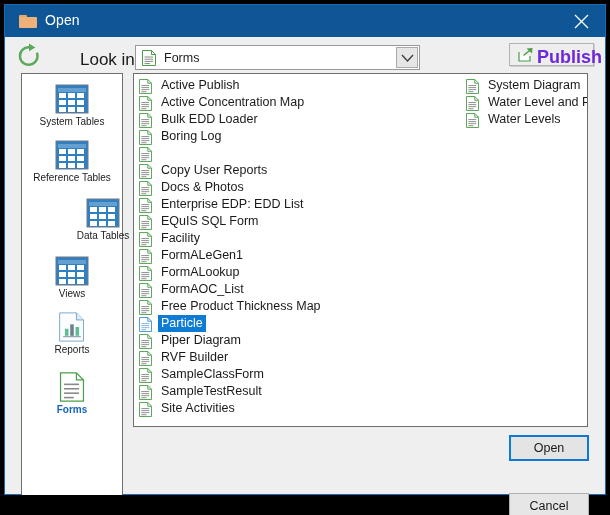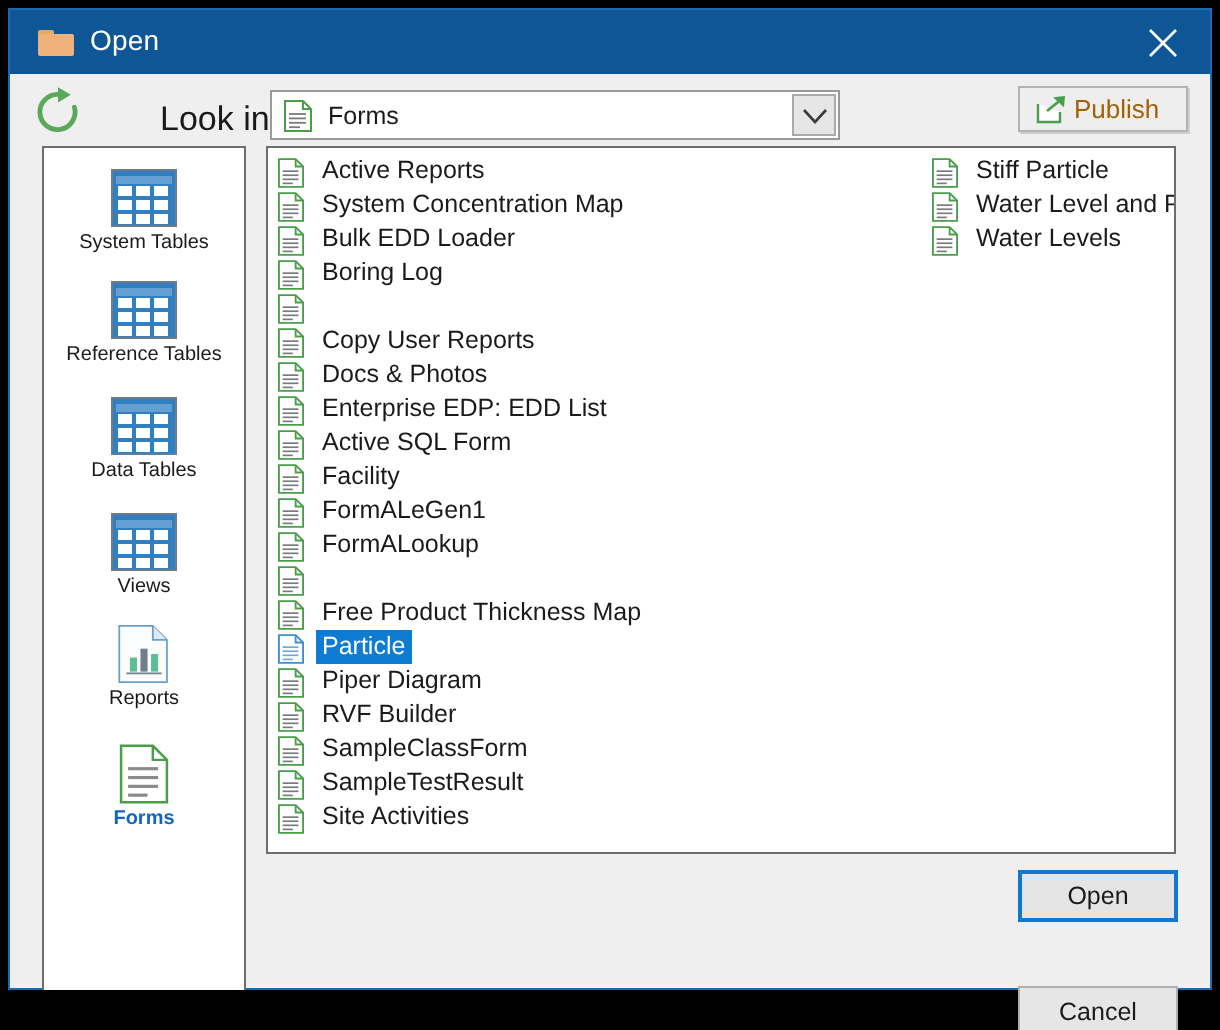--- a/index.html
+++ b/index.html
@@ -31,21 +31,21 @@
   #combo-doc-icon{position:absolute;left:6px;top:4px;}
   #combo-value{position:absolute;left:28px;top:5px;font-size:12.5px;color:#1a1a1a;}
   #combo-arrow-box{position:absolute;right:1px;top:1px;width:22px;height:21px;
                    background:#e6e6e6;border:1px solid #aaa;box-sizing:border-box;cursor:pointer;}
   #combo-arrow-box svg{position:absolute;left:4px;top:6px;}
 
   #publish-btn{position:absolute;left:504px;top:38px;width:85px;height:23px;
                background:#eeeeee;border:1px solid #b3b3b3;box-sizing:border-box;
                cursor:pointer;box-shadow:1px 1px 0 #cfcfcf;}
   #publish-btn .pico{position:absolute;left:8px;top:4px;}
-  #publish-btn .plabel{position:absolute;left:27px;top:3px;font-size:13px;color:#a16207;}
+  #publish-btn .plabel{position:absolute;left:27px;top:3px;font-size:18px;color:#6d28d9;font-weight:bold;}
 
   
   #sidebar{position:absolute;left:16px;top:68px;width:102px;height:422px;
            background:#fff;border:1px solid #6d6d6d;box-sizing:border-box;
            border-bottom:none;}
   .side-item{position:absolute;left:0;width:100px;text-align:center;cursor:pointer;}
   .side-label{font-size:10px;color:#1a1a1a;margin-top:2px;display:block;}
   .side-label.sel{color:#1565c0;font-weight:bold;}
   .tbl-icon{width:34px;height:30px;margin:0 auto;display:block;}
 
@@ -149,21 +149,21 @@
             <rect x="4" y="9" width="7" height="5" fill="#fff"></rect>
             <rect x="13" y="9" width="7" height="5" fill="#fff"></rect>
             <rect x="22" y="9" width="7" height="5" fill="#fff"></rect>
             <rect x="4" y="16" width="7" height="5" fill="#fff"></rect>
             <rect x="13" y="16" width="7" height="5" fill="#fff"></rect>
             <rect x="22" y="16" width="7" height="5" fill="#fff"></rect>
             <rect x="4" y="23" width="7" height="5" fill="#fff"></rect>
             <rect x="13" y="23" width="7" height="5" fill="#fff"></rect>
             <rect x="22" y="23" width="7" height="5" fill="#fff"></rect>
           </svg></span><span class="side-label">Reference Tables</span></div>
-      <div class="side-item" style="top: 124px;"><span><svg class="tbl-icon" viewBox="0 0 34 30">
+      <div class="side-item" style="top: 124px; padding-left: 31px;"><span><svg class="tbl-icon" viewBox="0 0 34 30">
             <rect x="1" y="1" width="32" height="28" fill="#2f7fc1" stroke="#6f7b85"></rect>
             <rect x="3" y="4" width="28" height="4" fill="#fff" opacity="0.25"></rect>
             <rect x="4" y="9" width="7" height="5" fill="#fff"></rect>
             <rect x="13" y="9" width="7" height="5" fill="#fff"></rect>
             <rect x="22" y="9" width="7" height="5" fill="#fff"></rect>
             <rect x="4" y="16" width="7" height="5" fill="#fff"></rect>
             <rect x="13" y="16" width="7" height="5" fill="#fff"></rect>
             <rect x="22" y="16" width="7" height="5" fill="#fff"></rect>
             <rect x="4" y="23" width="7" height="5" fill="#fff"></rect>
             <rect x="13" y="23" width="7" height="5" fill="#fff"></rect>
@@ -206,31 +206,31 @@
     <div class="col" id="col-a">
         <div class="fitem"><span class="fi-icon"><svg width="13" height="15" viewBox="0 0 14 16">
               <path d="M0.5 0.5 H9.5 L13.5 4.5 V15.5 H0.5 Z" fill="#fff" stroke="#4a9e4a"></path>
               <path d="M9.5 0.5 V4.5 H13.5" fill="none" stroke="#4a9e4a"></path>
               <g stroke="#7a7a7a" stroke-width="0.9">
                 <line x1="2.5" y1="7" x2="11" y2="7"></line>
                 <line x1="2.5" y1="9.2" x2="11" y2="9.2"></line>
                 <line x1="2.5" y1="11.4" x2="11" y2="11.4"></line>
                 <line x1="2.5" y1="13.6" x2="8" y2="13.6"></line>
               </g>
-            </svg></span><span class="fi-text">Active Reports</span></div>
-        <div class="fitem"><span class="fi-icon"><svg width="13" height="15" viewBox="0 0 14 16">
-              <path d="M0.5 0.5 H9.5 L13.5 4.5 V15.5 H0.5 Z" fill="#fff" stroke="#4a9e4a"></path>
-              <path d="M9.5 0.5 V4.5 H13.5" fill="none" stroke="#4a9e4a"></path>
-              <g stroke="#7a7a7a" stroke-width="0.9">
-                <line x1="2.5" y1="7" x2="11" y2="7"></line>
-                <line x1="2.5" y1="9.2" x2="11" y2="9.2"></line>
-                <line x1="2.5" y1="11.4" x2="11" y2="11.4"></line>
-                <line x1="2.5" y1="13.6" x2="8" y2="13.6"></line>
-              </g>
-            </svg></span><span class="fi-text">System Concentration Map</span></div>
+            </svg></span><span class="fi-text">Active Publish</span></div>
+        <div class="fitem"><span class="fi-icon"><svg width="13" height="15" viewBox="0 0 14 16">
+              <path d="M0.5 0.5 H9.5 L13.5 4.5 V15.5 H0.5 Z" fill="#fff" stroke="#4a9e4a"></path>
+              <path d="M9.5 0.5 V4.5 H13.5" fill="none" stroke="#4a9e4a"></path>
+              <g stroke="#7a7a7a" stroke-width="0.9">
+                <line x1="2.5" y1="7" x2="11" y2="7"></line>
+                <line x1="2.5" y1="9.2" x2="11" y2="9.2"></line>
+                <line x1="2.5" y1="11.4" x2="11" y2="11.4"></line>
+                <line x1="2.5" y1="13.6" x2="8" y2="13.6"></line>
+              </g>
+            </svg></span><span class="fi-text">Active Concentration Map</span></div>
         <div class="fitem"><span class="fi-icon"><svg width="13" height="15" viewBox="0 0 14 16">
               <path d="M0.5 0.5 H9.5 L13.5 4.5 V15.5 H0.5 Z" fill="#fff" stroke="#4a9e4a"></path>
               <path d="M9.5 0.5 V4.5 H13.5" fill="none" stroke="#4a9e4a"></path>
               <g stroke="#7a7a7a" stroke-width="0.9">
                 <line x1="2.5" y1="7" x2="11" y2="7"></line>
                 <line x1="2.5" y1="9.2" x2="11" y2="9.2"></line>
                 <line x1="2.5" y1="11.4" x2="11" y2="11.4"></line>
                 <line x1="2.5" y1="13.6" x2="8" y2="13.6"></line>
               </g>
             </svg></span><span class="fi-text">Bulk EDD Loader</span></div>
@@ -286,21 +286,21 @@
             </svg></span><span class="fi-text">Enterprise EDP: EDD List</span></div>
         <div class="fitem"><span class="fi-icon"><svg width="13" height="15" viewBox="0 0 14 16">
               <path d="M0.5 0.5 H9.5 L13.5 4.5 V15.5 H0.5 Z" fill="#fff" stroke="#4a9e4a"></path>
               <path d="M9.5 0.5 V4.5 H13.5" fill="none" stroke="#4a9e4a"></path>
               <g stroke="#7a7a7a" stroke-width="0.9">
                 <line x1="2.5" y1="7" x2="11" y2="7"></line>
                 <line x1="2.5" y1="9.2" x2="11" y2="9.2"></line>
                 <line x1="2.5" y1="11.4" x2="11" y2="11.4"></line>
                 <line x1="2.5" y1="13.6" x2="8" y2="13.6"></line>
               </g>
-            </svg></span><span class="fi-text">Active SQL Form</span></div>
+            </svg></span><span class="fi-text">EQuIS SQL Form</span></div>
         <div class="fitem"><span class="fi-icon"><svg width="13" height="15" viewBox="0 0 14 16">
               <path d="M0.5 0.5 H9.5 L13.5 4.5 V15.5 H0.5 Z" fill="#fff" stroke="#4a9e4a"></path>
               <path d="M9.5 0.5 V4.5 H13.5" fill="none" stroke="#4a9e4a"></path>
               <g stroke="#7a7a7a" stroke-width="0.9">
                 <line x1="2.5" y1="7" x2="11" y2="7"></line>
                 <line x1="2.5" y1="9.2" x2="11" y2="9.2"></line>
                 <line x1="2.5" y1="11.4" x2="11" y2="11.4"></line>
                 <line x1="2.5" y1="13.6" x2="8" y2="13.6"></line>
               </g>
             </svg></span><span class="fi-text">Facility</span></div>
@@ -326,21 +326,21 @@
             </svg></span><span class="fi-text">FormALookup</span></div>
         <div class="fitem"><span class="fi-icon"><svg width="13" height="15" viewBox="0 0 14 16">
               <path d="M0.5 0.5 H9.5 L13.5 4.5 V15.5 H0.5 Z" fill="#fff" stroke="#4a9e4a"></path>
               <path d="M9.5 0.5 V4.5 H13.5" fill="none" stroke="#4a9e4a"></path>
               <g stroke="#7a7a7a" stroke-width="0.9">
                 <line x1="2.5" y1="7" x2="11" y2="7"></line>
                 <line x1="2.5" y1="9.2" x2="11" y2="9.2"></line>
                 <line x1="2.5" y1="11.4" x2="11" y2="11.4"></line>
                 <line x1="2.5" y1="13.6" x2="8" y2="13.6"></line>
               </g>
-            </svg></span></div>
+            </svg></span><span class="fi-text">FormAOC_List</span></div>
         <div class="fitem"><span class="fi-icon"><svg width="13" height="15" viewBox="0 0 14 16">
               <path d="M0.5 0.5 H9.5 L13.5 4.5 V15.5 H0.5 Z" fill="#fff" stroke="#4a9e4a"></path>
               <path d="M9.5 0.5 V4.5 H13.5" fill="none" stroke="#4a9e4a"></path>
               <g stroke="#7a7a7a" stroke-width="0.9">
                 <line x1="2.5" y1="7" x2="11" y2="7"></line>
                 <line x1="2.5" y1="9.2" x2="11" y2="9.2"></line>
                 <line x1="2.5" y1="11.4" x2="11" y2="11.4"></line>
                 <line x1="2.5" y1="13.6" x2="8" y2="13.6"></line>
               </g>
             </svg></span><span class="fi-text">Free Product Thickness Map</span></div>
@@ -408,21 +408,21 @@
     <div class="col" id="col-b">
         <div class="fitem"><span class="fi-icon"><svg width="13" height="15" viewBox="0 0 14 16">
               <path d="M0.5 0.5 H9.5 L13.5 4.5 V15.5 H0.5 Z" fill="#fff" stroke="#4a9e4a"></path>
               <path d="M9.5 0.5 V4.5 H13.5" fill="none" stroke="#4a9e4a"></path>
               <g stroke="#7a7a7a" stroke-width="0.9">
                 <line x1="2.5" y1="7" x2="11" y2="7"></line>
                 <line x1="2.5" y1="9.2" x2="11" y2="9.2"></line>
                 <line x1="2.5" y1="11.4" x2="11" y2="11.4"></line>
                 <line x1="2.5" y1="13.6" x2="8" y2="13.6"></line>
               </g>
-            </svg></span><span class="fi-text">Stiff Particle</span></div>
+            </svg></span><span class="fi-text">System Diagram</span></div>
         <div class="fitem"><span class="fi-icon"><svg width="13" height="15" viewBox="0 0 14 16">
               <path d="M0.5 0.5 H9.5 L13.5 4.5 V15.5 H0.5 Z" fill="#fff" stroke="#4a9e4a"></path>
               <path d="M9.5 0.5 V4.5 H13.5" fill="none" stroke="#4a9e4a"></path>
               <g stroke="#7a7a7a" stroke-width="0.9">
                 <line x1="2.5" y1="7" x2="11" y2="7"></line>
                 <line x1="2.5" y1="9.2" x2="11" y2="9.2"></line>
                 <line x1="2.5" y1="11.4" x2="11" y2="11.4"></line>
                 <line x1="2.5" y1="13.6" x2="8" y2="13.6"></line>
               </g>
             </svg></span><span class="fi-text">Water Level and Particle Tracking Map</span></div>

